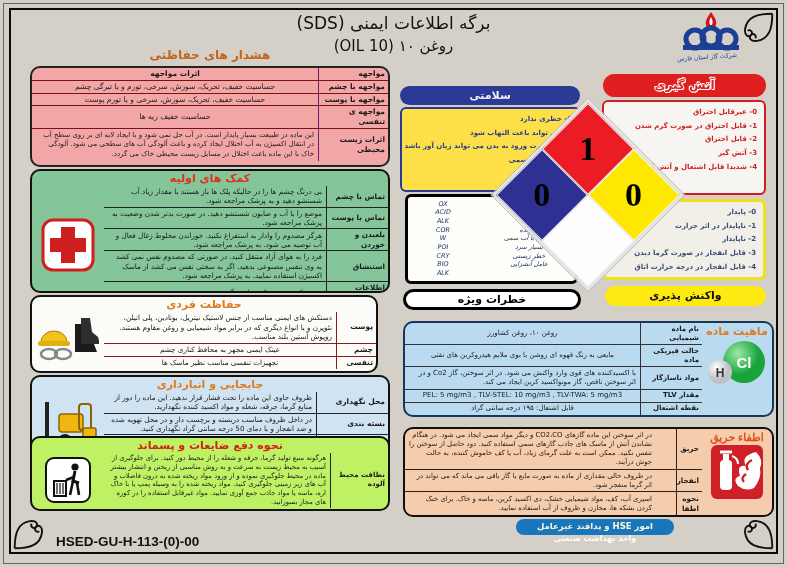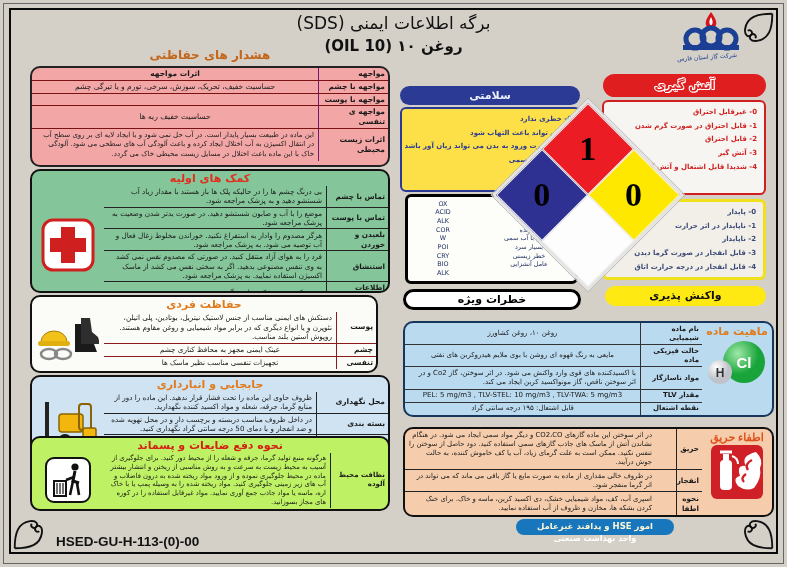--- a/index.html
+++ b/index.html
@@ -8,21 +8,21 @@
   .frame-outer{position:absolute;inset:3px;border:1px solid #666;pointer-events:none;}
   .frame-inner{position:absolute;inset:8px 9px 13px 9px;border:2px solid #0a0a0a;pointer-events:none;}
   .corner{position:absolute;width:34px;height:34px;z-index:6;}
   .corner svg{width:100%;height:100%;}
   .c-tr{top:12px;right:13px;transform:rotate(270deg);}
   .c-br{bottom:17px;right:13px;}
   .c-bl{bottom:17px;left:13px;transform:rotate(90deg);}
 
   
   .title{position:absolute;top:13px;left:50%;transform:translateX(-50%);font-size:17px;font-weight:normal;color:#111;white-space:nowrap;}
-  .subtitle{position:absolute;top:37px;left:50%;transform:translateX(-50%);font-size:15px;font-weight:bold;color:#111;white-space:nowrap;}
+  .subtitle{position:absolute;top:37px;left:50%;transform:translateX(-50%);font-size:15px;font-weight:normal;color:#111;white-space:nowrap;}
   .logo{position:absolute;top:11px;right:44px;width:72px;text-align:center;}
   .logo-cap{font-size:6px;color:#1b3f94;margin-top:-2px;transform:rotate(-4deg);}
 
   
   .sec{position:absolute;border:2px solid #111;border-radius:10px;box-sizing:border-box;overflow:hidden;}
   .sec-title{text-align:center;font-weight:bold;font-size:11px;padding:1px 0;}
   .rowgrid{display:grid;}
   .srow{display:grid;align-items:center;font-size:7.5px;line-height:1.3;color:#1a1a1a;}
   .lbl{font-weight:bold;font-size:7.5px;padding:1px 3px;align-self:center;}
   .val{padding:1px 4px;text-align:center;}
@@ -65,21 +65,21 @@
 
   .footer-code{position:absolute;left:56px;top:534px;font-family:"Liberation Sans",sans-serif;font-size:13.5px;font-weight:bold;color:#111;direction:ltr;z-index:7;}
 
   
   .bar{position:absolute;border-radius:12px;text-align:center;font-weight:bold;box-sizing:border-box;}
   .health-bar{top:86px;left:400px;width:180px;height:19px;background:#2b3a94;color:#eef0fa;font-size:11px;line-height:19px;}
   .ratebox{position:absolute;background:#f7f5f1;border-radius:6px;box-sizing:border-box;padding:4px 7px;z-index:1;}
   .ratebox .line{font-size:7px;line-height:1.95;white-space:nowrap;text-align:right;font-weight:bold;}
   .health-box{top:107px;left:400px;width:181px;height:85px;border:2px solid #2b3a94;color:#2b3a94;background:#fde047;}
   .codes-box{position:absolute;top:194px;left:405px;width:173px;height:90px;border:3px solid #000;border-radius:6px;background:#fdfdfa;box-sizing:border-box;padding:3px 8px;z-index:1;}
-  .codes-grid{display:grid;grid-template-columns:1fr 54px;column-gap:21px;height:100%;align-content:space-around;}
+  .codes-grid{display:grid;grid-template-columns:1fr 54px;column-gap:21px;height:100%;align-content:space-around;font-style:italic;}
   .code-lab{font-size:6.4px;color:#1a2a5e;text-align:center;line-height:1.1;}
   .code-val{font-size:6.4px;color:#1a2a5e;text-align:center;direction:ltr;line-height:1.1;}
   .hazards-bar{position:absolute;top:289px;left:403px;width:178px;height:21px;background:#fff;border:3px solid #000;border-radius:11px;box-sizing:border-box;text-align:center;font-weight:bold;font-size:11px;line-height:15px;color:#000;z-index:1;}
 
   
   .fire-bar{top:74px;left:603px;width:163px;height:23px;background:#df1f1f;color:#df1f1f;font-size:12px;line-height:23px;text-shadow:-1px 0 #fff,1px 0 #fff,0 -1px #fff,0 1px #fff,1px 1px #fff,-1px -1px #fff;}
   .fire-box{top:100px;left:602px;width:164px;height:95px;border:2.5px solid #d01f1f;color:#d01f1f;}
   .react-box{top:199px;left:602px;width:164px;height:81px;border:3px solid #f0e11c;color:#3c4a78;background:#f1efe8;}
   .react-bar{top:286px;left:605px;width:161px;height:20px;background:#ffe912;color:#111;font-size:11px;line-height:20px;}
 
@@ -164,20 +164,21 @@
       <div class="srow hdr">
         <div class="lbl">مواجهه</div>
         <div class="val">اثرات مواجهه</div>
       </div>
       <div class="srow">
         <div class="lbl">مواجهه با چشم</div>
         <div class="val">حساسیت خفیف، تحریک، سوزش، سرخی، تورم و یا تیرگی چشم</div>
       </div>
       <div class="srow">
         <div class="lbl">مواجهه با پوست</div>
+        <div class="val">حساسیت خفیف، تحریک، سوزش، سرخی و یا تورم پوست</div>
       </div>
       <div class="srow">
         <div class="lbl">مواجهه ی تنفسی</div>
         <div class="val">حساسیت خفیف ریه ها</div>
       </div>
       <div class="srow">
         <div class="lbl">اثرات زیست محیطی</div>
         <div class="val just" style="font-size:7px;line-height:1.35;padding:2px 4px;">این ماده در طبیعت بسیار پایدار است. در آب حل نمی شود و با ایجاد لایه ای بر روی سطح آب در انتقال اکسیژن به آب اختلال ایجاد کرده و باعث آلودگی آب های سطحی می شود. آلودگی خاک با این ماده باعث اختلال در مسایل زیست محیطی خاک می گردد.</div>
       </div>
     </div>

